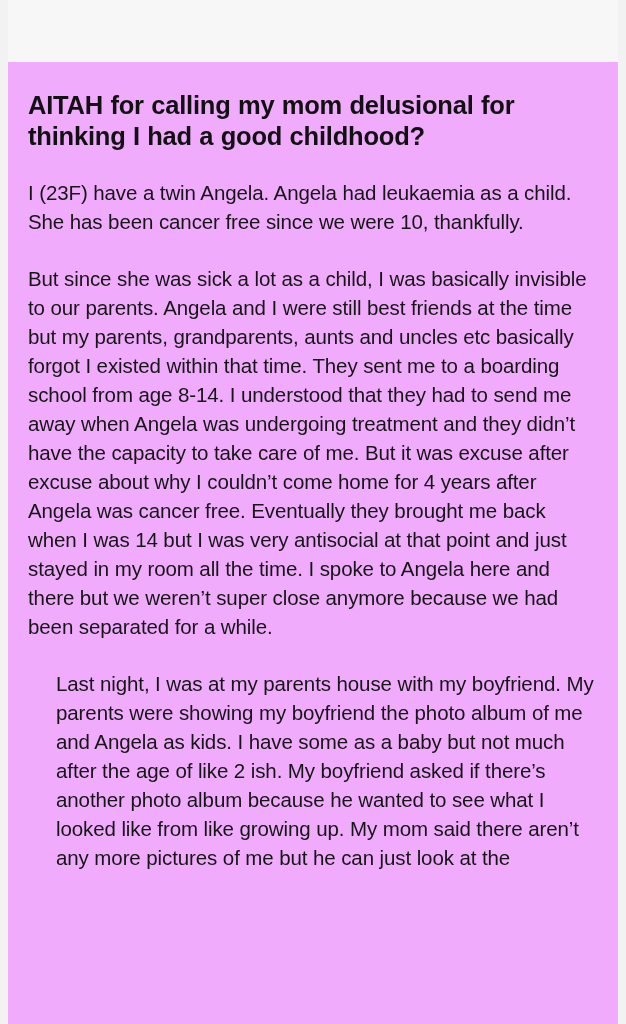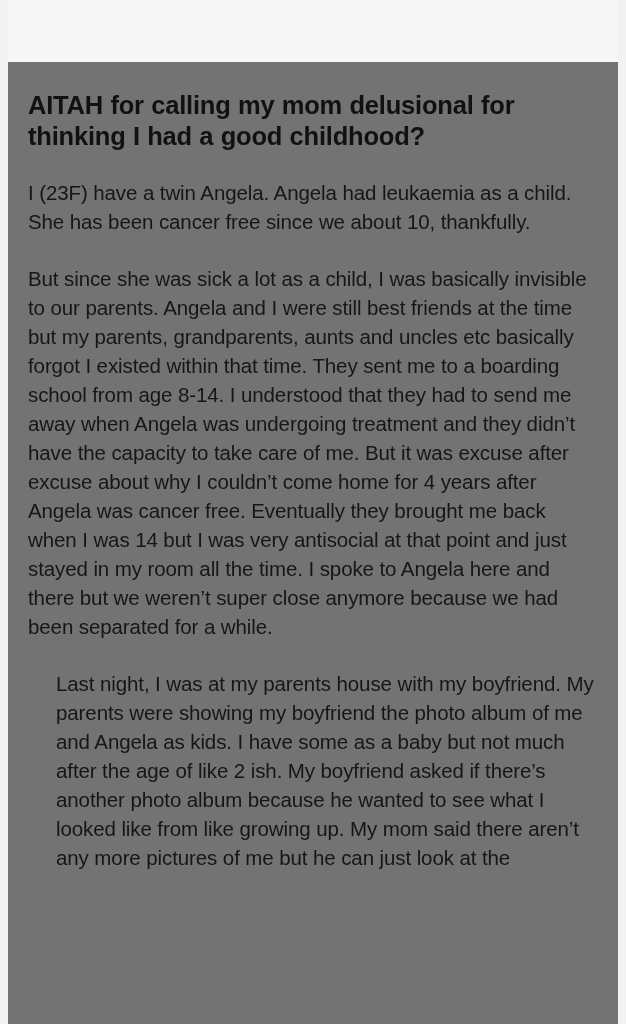--- a/index.html
+++ b/index.html
@@ -10,21 +10,21 @@
     width: 626px;
     height: 1024px;
     background: #ffffff;
     font-family: "Liberation Sans", sans-serif;
     overflow: hidden;
   }
   .page {
     position: relative;
     width: 626px;
     height: 1024px;
-    background: #737373;
+    background: #f0abfc;
     box-sizing: border-box;
   }
   .top-band {
     position: absolute;
     top: 0;
     left: 0;
     width: 626px;
     height: 62px;
     background: #f7f7f7;
   }
@@ -82,19 +82,19 @@
 <div class="page">
 
   <div class="top-band"></div>
   <div class="side-left"></div>
   <div class="side-right"></div>
 
   <div class="content">
     <h1 class="post-title">AITAH for calling my mom delusional for thinking I had a good childhood?</h1>
 
     <div class="post-body">
-      <p class="para">I (23F) have a twin Angela. Angela had leukaemia as a child. She has been cancer free since we about 10, thankfully.</p>
+      <p class="para">I (23F) have a twin Angela. Angela had leukaemia as a child. She has been cancer free since we were 10, thankfully.</p>
       <p class="para">But since she was sick a lot as a child, I was basically invisible to our parents. Angela and I were still best friends at the time but my parents, grandparents, aunts and uncles etc basically forgot I existed within that time. They sent me to a boarding school from age 8-14. I understood that they had to send me away when Angela was undergoing treatment and they didn’t have the capacity to take care of me. But it was excuse after excuse about why I couldn’t come home for 4 years after Angela was cancer free. Eventually they brought me back when I was 14 but I was very antisocial at that point and just stayed in my room all the time. I spoke to Angela here and there but we weren’t super close anymore because we had been separated for a while.</p>
       <p class="para">Last night, I was at my parents house with my boyfriend. My parents were showing my boyfriend the photo album of me and Angela as kids. I have some as a baby but not much after the age of like 2 ish. My boyfriend asked if there’s another photo album because he wanted to see what I looked like from like growing up. My mom said there aren’t any more pictures of me but he can just look at the</p>
     </div>
   </div>
 
 </div>
 
 </body></html>

